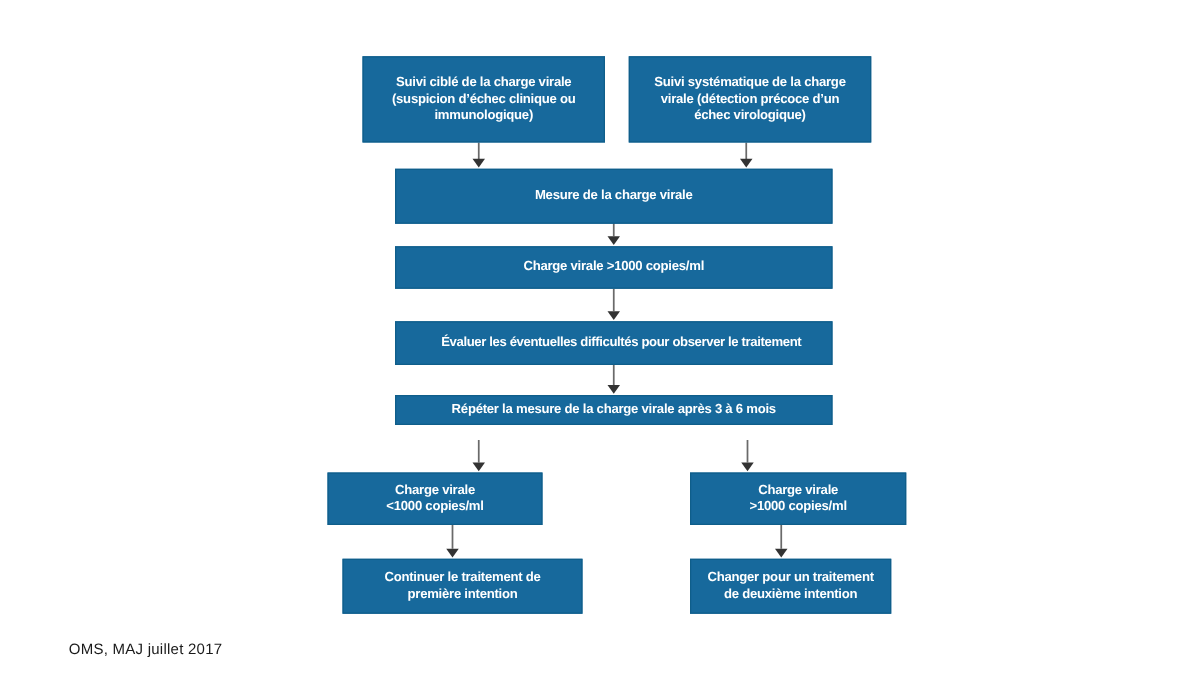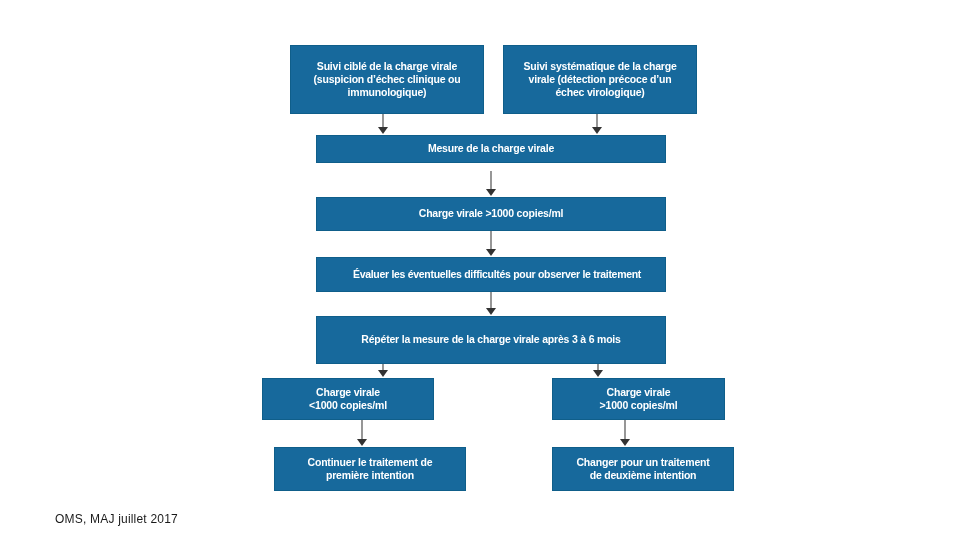--- a/index.html
+++ b/index.html
@@ -45,28 +45,28 @@
     line-height: 1.25;
     letter-spacing: -0.2px;
   }
   .node .node-label {
     white-space: pre-line;
     padding: 2px 4px;
   }
   
   .n1  { left: 290px; top: 45px;  width: 194px; height: 69px; }
   .n2  { left: 503px; top: 45px;  width: 194px; height: 69px; }
-  .n3  { left: 316px; top: 135px; width: 350px; height: 28px; }
+  .n3  { left: 316px; top: 135px; width: 350px; height: 44px; }
   .n4  { left: 316px; top: 197px; width: 350px; height: 34px; }
   .n5  { left: 316px; top: 257px; width: 350px; height: 35px; letter-spacing: -0.3px; padding-left: 12px; }
-  .n6  { left: 316px; top: 316px; width: 350px; height: 48px; }
+  .n6  { left: 316px; top: 316px; width: 350px; height: 24px; }
   .n7  { left: 262px; top: 378px; width: 172px; height: 42px; }
   .n8  { left: 262px; top: 447px; width: 192px; height: 44px; margin-left: 12px; }
   .n9  { left: 552px; top: 378px; width: 173px; height: 42px; }
-  .n10 { left: 552px; top: 447px; width: 182px; height: 44px; }
+  .n10 { left: 552px; top: 447px; width: 161px; height: 44px; }
   .footer {
     position: absolute;
     left: 55px;
     top: 512px;
     font-size: 12px;
     color: var(--footer-text, #1a1a1a);
     letter-spacing: 0.2px;
   }
 </style>
 </head>

